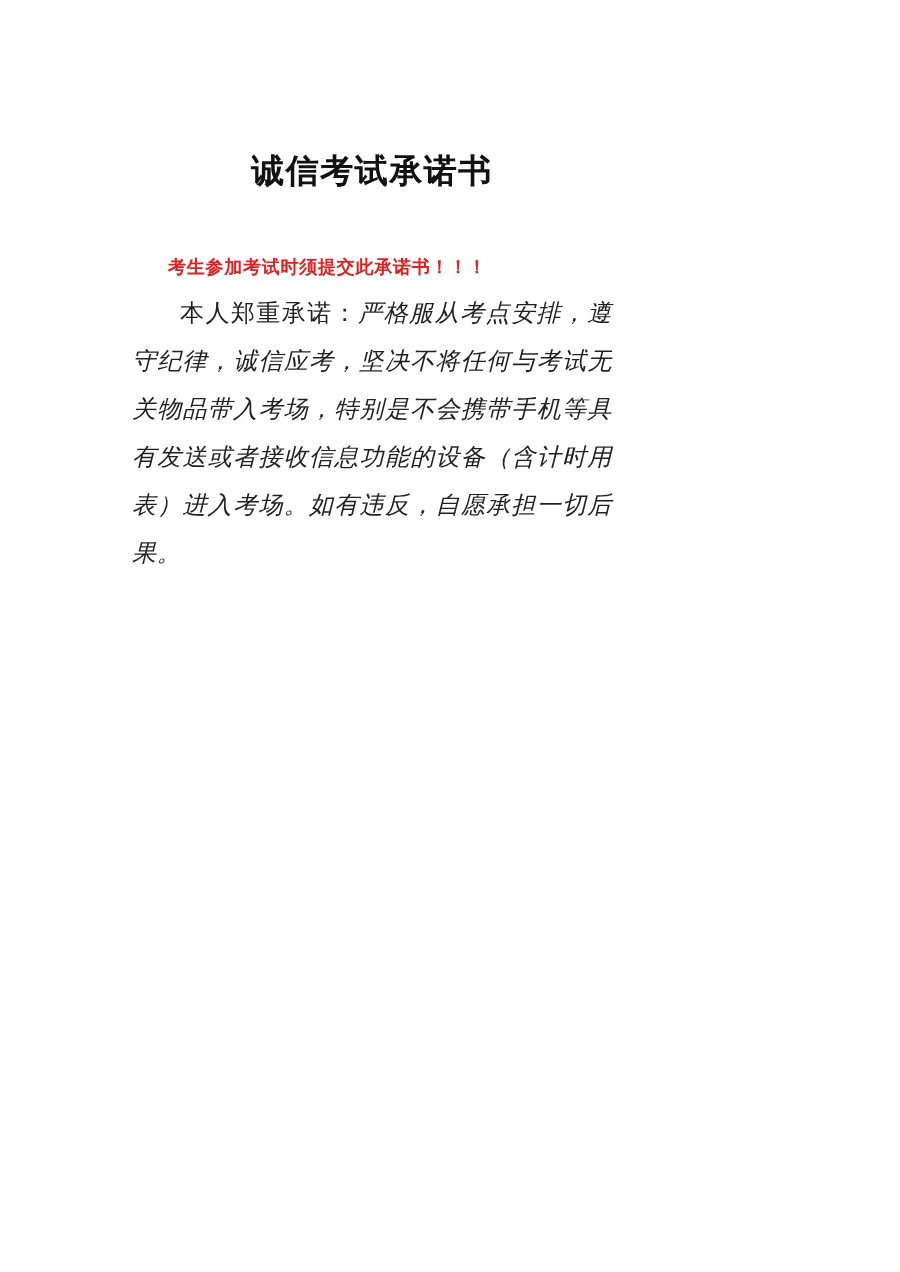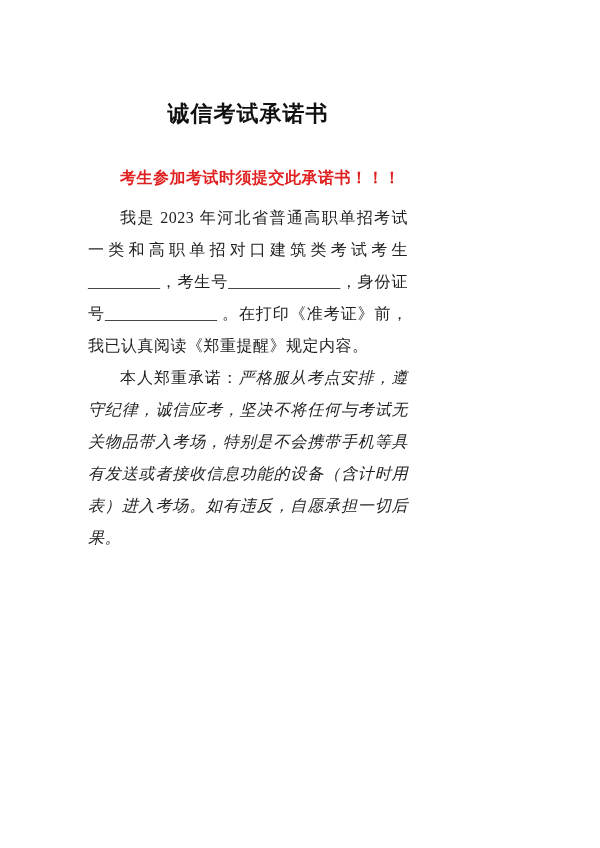--- a/index.html
+++ b/index.html
@@ -24,21 +24,21 @@
     font-size: 22px;
     line-height: 32px;
     font-weight: bold;
     text-align: center;
     letter-spacing: 1px;
     color: #111111;
   }
   .warning {
     margin: 32px 0 0 0;
     font-family: "Liberation Sans", sans-serif;
-    font-size: 16px;
+    font-size: 12px;
     line-height: 32px;
     font-weight: bold;
     text-indent: 2em;
     letter-spacing: 0.5px;
   }
   .body-par {
     margin: 0;
     font-size: 16px;
     line-height: 32px;
     text-align: justify;
@@ -73,19 +73,18 @@
 </style>
 </head>
 <body>
 
 <div class="page" style="color: rgb(31, 31, 31);">
 
   <h1 class="doc-title">诚信考试承诺书</h1>
 
   <p class="warning" style="color: rgb(224, 33, 33);">考生参加考试时须提交此承诺书！！！</p>
 
-  <p class="body-par intro"><span>我是 2023 年河北省普通高职单招考试一类和高职单招对口建筑类考试考生</span><span class="blank">_________</span><span>，考生号</span><span class="blank">______________</span><span>，身份证号</span><span class="blank">______________</span><span> 。在打印《准考证》前，我已认真阅读《郑重提醒》规定内容。</span></p>
 
   <p class="body-par promise"><span>本人郑重承诺：</span><span class="promise-body">严格服从考点安排，遵守纪律，诚信应考，坚决不将任何与考试无关物品带入考场，特别是不会携带手机等具有发送或者接收信息功能的设备（含计时用表）进入考场。如有违反，自愿承担一切后果。</span></p>
 
 
 
 </div>
 
 </body></html>

